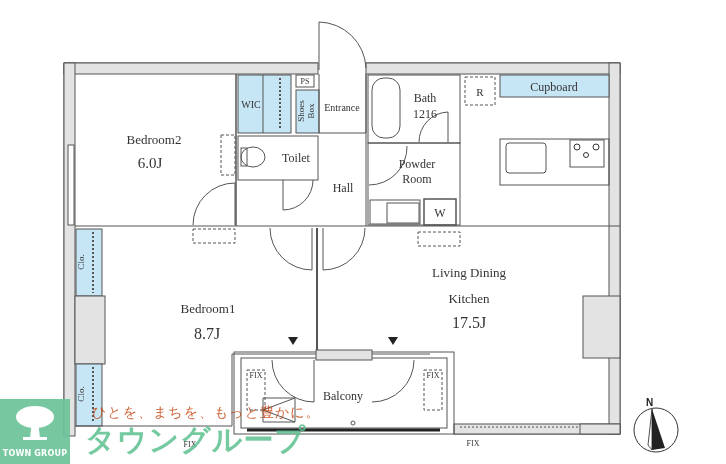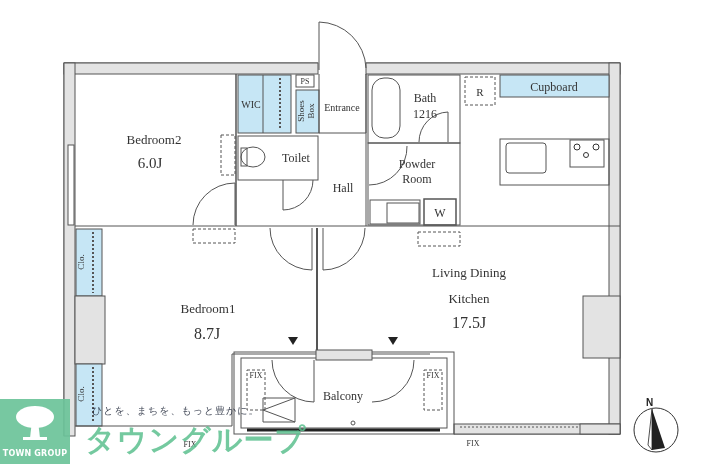--- a/index.html
+++ b/index.html
@@ -2,21 +2,21 @@
 <html><head>
   <meta charset="utf-8">
   <style>
     html, body { margin:0; padding:0; background:#ffffff; }
     body { width:726px; height:464px; position:relative; overflow:hidden; font-family:"Liberation Serif", "DejaVu Serif", serif; }
     svg.plan { position:absolute; left:0; top:0; width:726px; height:464px; }
     .lbl { font-family:"Liberation Serif", "DejaVu Serif", serif; fill:#333; }
     .logo-box { position:absolute; left:0; top:399px; width:70px; height:65px; background:#6cc49a; opacity:0.92; }
     .logo-text { position:absolute; left:0; bottom:6px; width:70px; text-align:center; color:#fff; font-family:"DejaVu Sans", sans-serif; font-size:8px; font-weight:bold; letter-spacing:0.2px; }
     .tree { position:absolute; left:14px; top:6px; }
-    .slogan { position:absolute; left:92px; top:404px; color:#0f172a; opacity:0.8; font-family:"DejaVu Sans", sans-serif; font-size:10px; letter-spacing:1px; white-space:nowrap; }
+    .slogan { position:absolute; left:92px; top:404px; color:#c2410c; opacity:0.8; font-family:"DejaVu Sans", sans-serif; font-size:14px; letter-spacing:1px; white-space:nowrap; }
     .brand { position:absolute; left:85px; top:420px; color:#5cc08f; opacity:0.85; font-family:"DejaVu Sans", sans-serif; font-size:30px; font-weight:bold; letter-spacing:1px; white-space:nowrap;text-align:center; }
     .compass { position:absolute; left:630px; top:395px; }
   </style>
 </head>
 <body>
 
 <svg class="plan" viewBox="0 0 726 464" xmlns="http://www.w3.org/2000/svg">
   <g fill="none" stroke="#555" stroke-width="1">
 
     <path d="M64 63 H318 M366 63 H620 V434 H454 M64 63 V436" stroke-width="1"></path>

